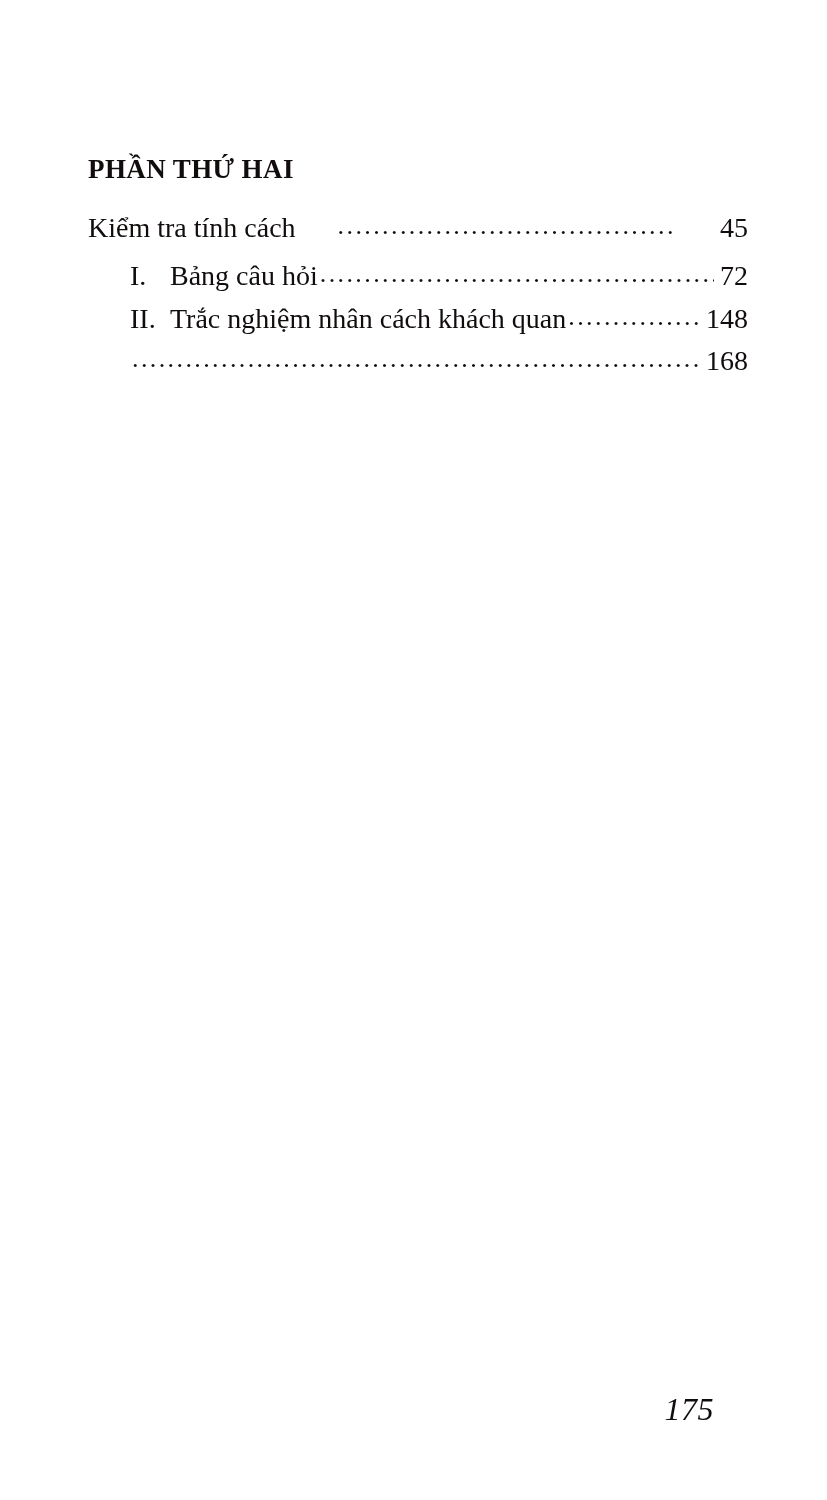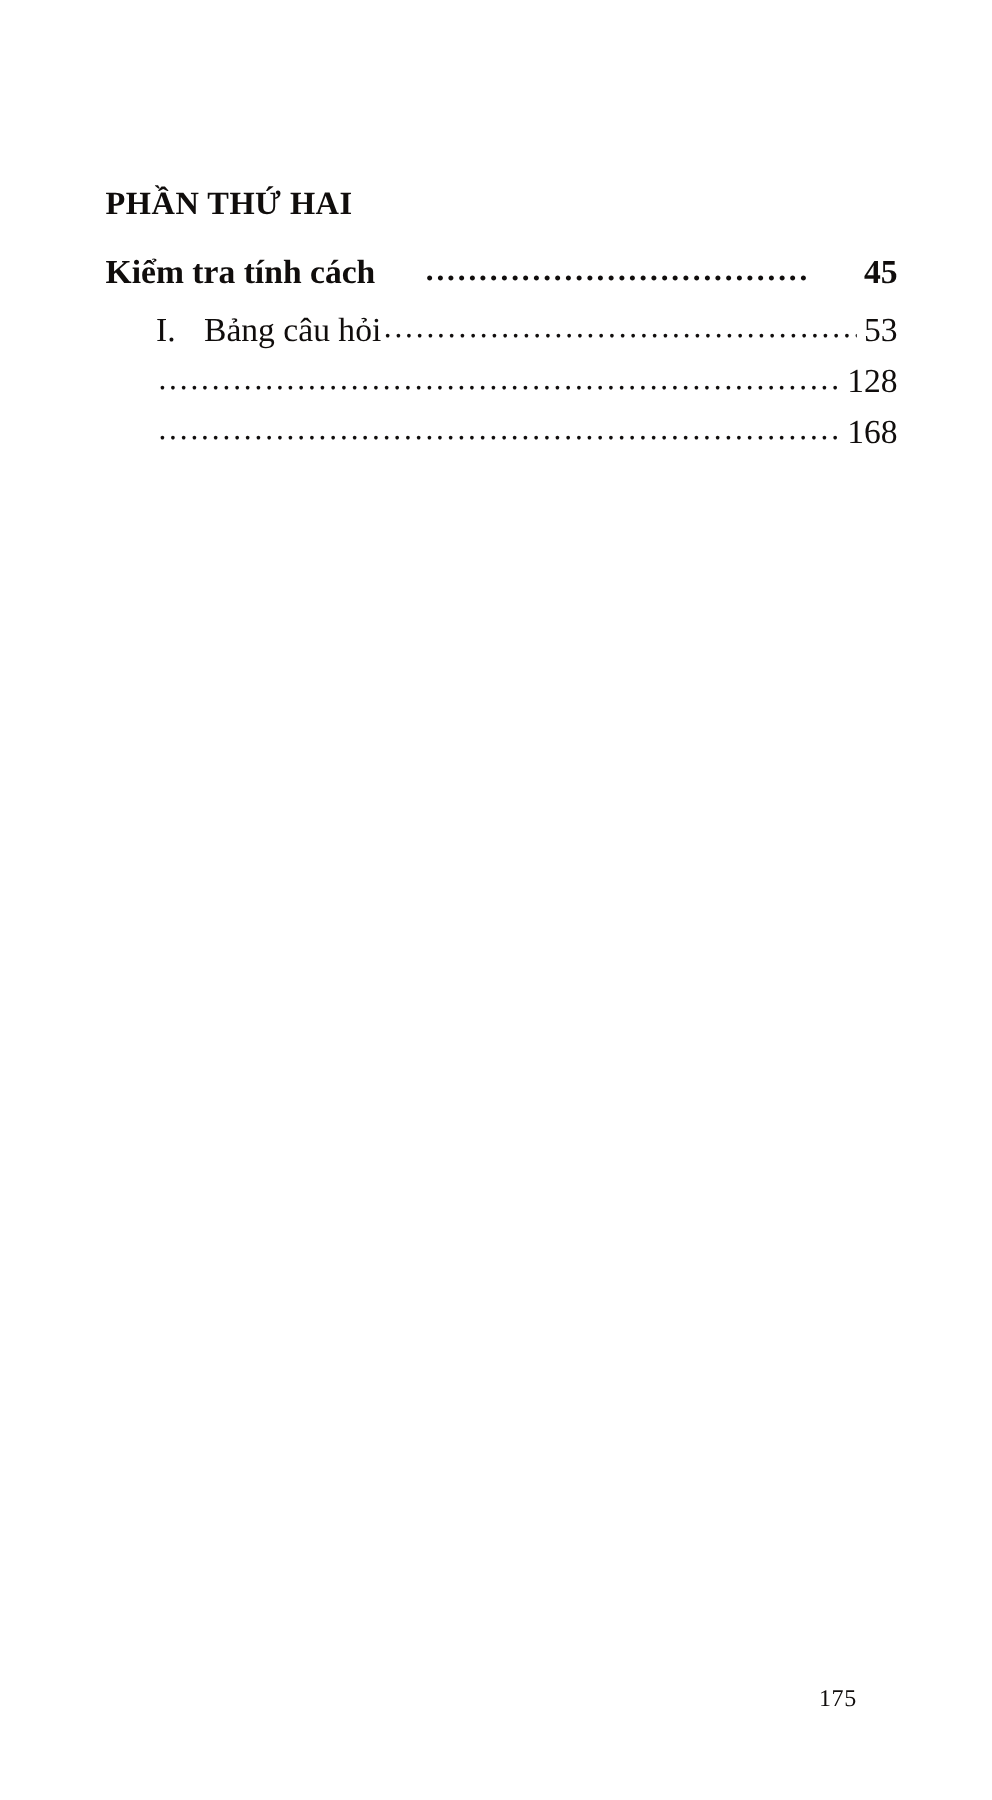--- a/index.html
+++ b/index.html
@@ -63,68 +63,70 @@
     font-size: 26px;
     color: #100d0c;
   }
 
   .entry .page-num {
     flex: 0 0 auto;
     padding-left: 4px;
   }
 
   .entry.level0 {
-    font-weight: bold;
+    font-weight: normal;
     font-size: 28px;
     margin-bottom: 6px;
     gap: 40px;
   }
 
   .entry.level1 {
     padding-left: 42px;
     font-weight: normal;
   }
 
   .entry.level1 .num {
     display: inline-block;
     min-width: 40px;
   }
 
   .folio {
     position: absolute;
     right: 86px;
     bottom: 72px;
-    font-size: 20px;
+    font-size: 32px;
     letter-spacing: 0.5px;
+    font-style: italic;
   }
 </style>
 </head>
 <body>
 
 <div class="page">
 
   <div class="toc">
 
     <div class="part-title">PHẦN THỨ HAI</div>
 
     <div class="entry level0">
       <span class="label">Kiểm tra tính cách</span>
       <span class="leader">......................................................................................................</span>
       <span class="page-num">45</span>
     </div>
 
     <div class="entry level1">
       <span class="label"><span class="num">I.</span><span>Bảng câu hỏi</span></span>
       <span class="leader">......................................................................................................</span>
-      <span class="page-num">53</span>
+      <span class="page-num">72</span>
     </div>
 
     <div class="entry level1">
+      <span class="label"><span class="num">II.</span><span>Trắc nghiệm nhân cách khách quan</span></span>
       <span class="leader">......................................................................................................</span>
-      <span class="page-num">128</span>
+      <span class="page-num">148</span>
     </div>
 
     <div class="entry level1">
       <span class="leader">......................................................................................................</span>
       <span class="page-num">168</span>
     </div>
 
   </div>
 
   <div class="folio">175</div>

